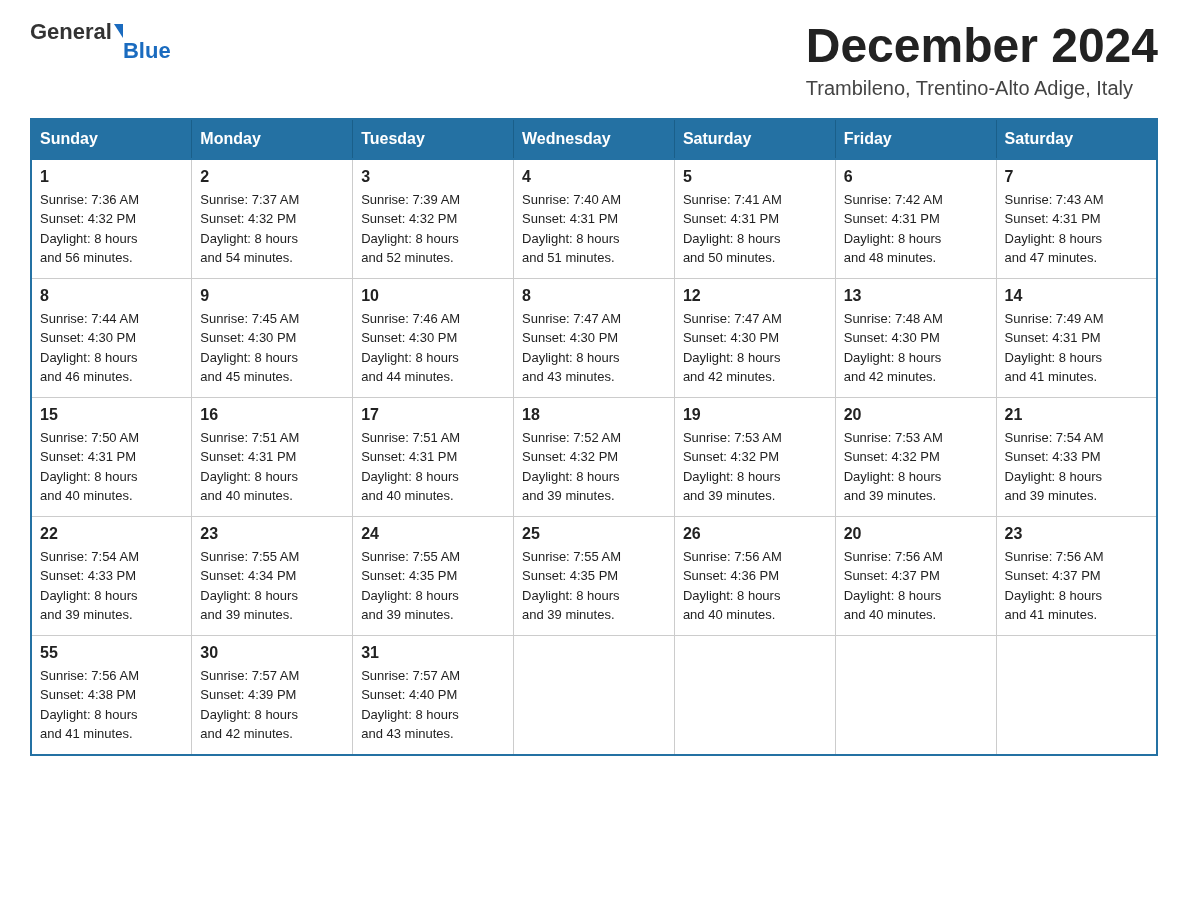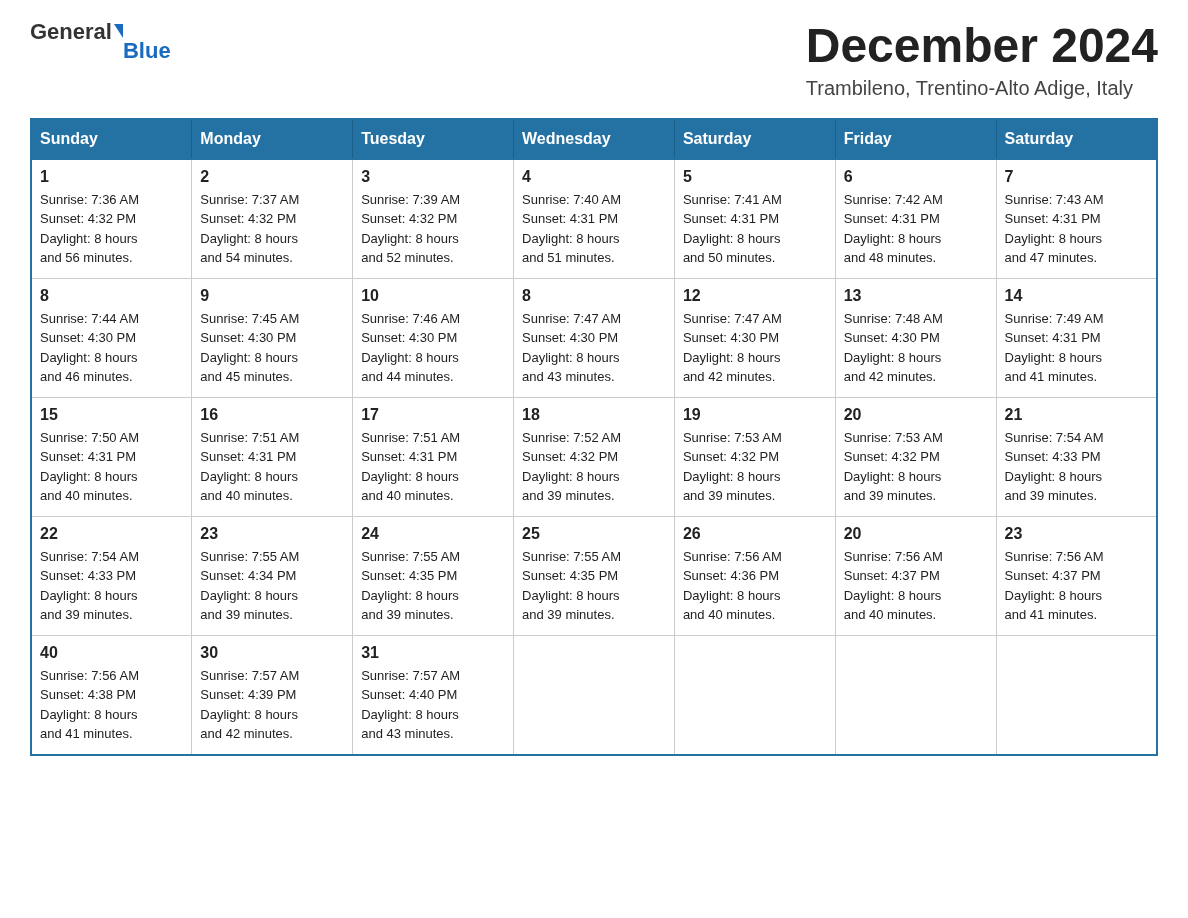--- a/index.html
+++ b/index.html
@@ -244,21 +244,21 @@
           <span class="day-num">20</span>
           <div class="day-info">Sunrise: 7:56 AM<br>Sunset: 4:37 PM<br>Daylight: 8 hours<br>and 40 minutes.</div>
         </td>
         <td>
           <span class="day-num">23</span>
           <div class="day-info">Sunrise: 7:56 AM<br>Sunset: 4:37 PM<br>Daylight: 8 hours<br>and 41 minutes.</div>
         </td>
       </tr>
       <tr>
         <td>
-          <span class="day-num">40</span>
+          <span class="day-num">55</span>
           <div class="day-info">Sunrise: 7:56 AM<br>Sunset: 4:38 PM<br>Daylight: 8 hours<br>and 41 minutes.</div>
         </td>
         <td>
           <span class="day-num">30</span>
           <div class="day-info">Sunrise: 7:57 AM<br>Sunset: 4:39 PM<br>Daylight: 8 hours<br>and 42 minutes.</div>
         </td>
         <td>
           <span class="day-num">31</span>
           <div class="day-info">Sunrise: 7:57 AM<br>Sunset: 4:40 PM<br>Daylight: 8 hours<br>and 43 minutes.</div>
         </td>

